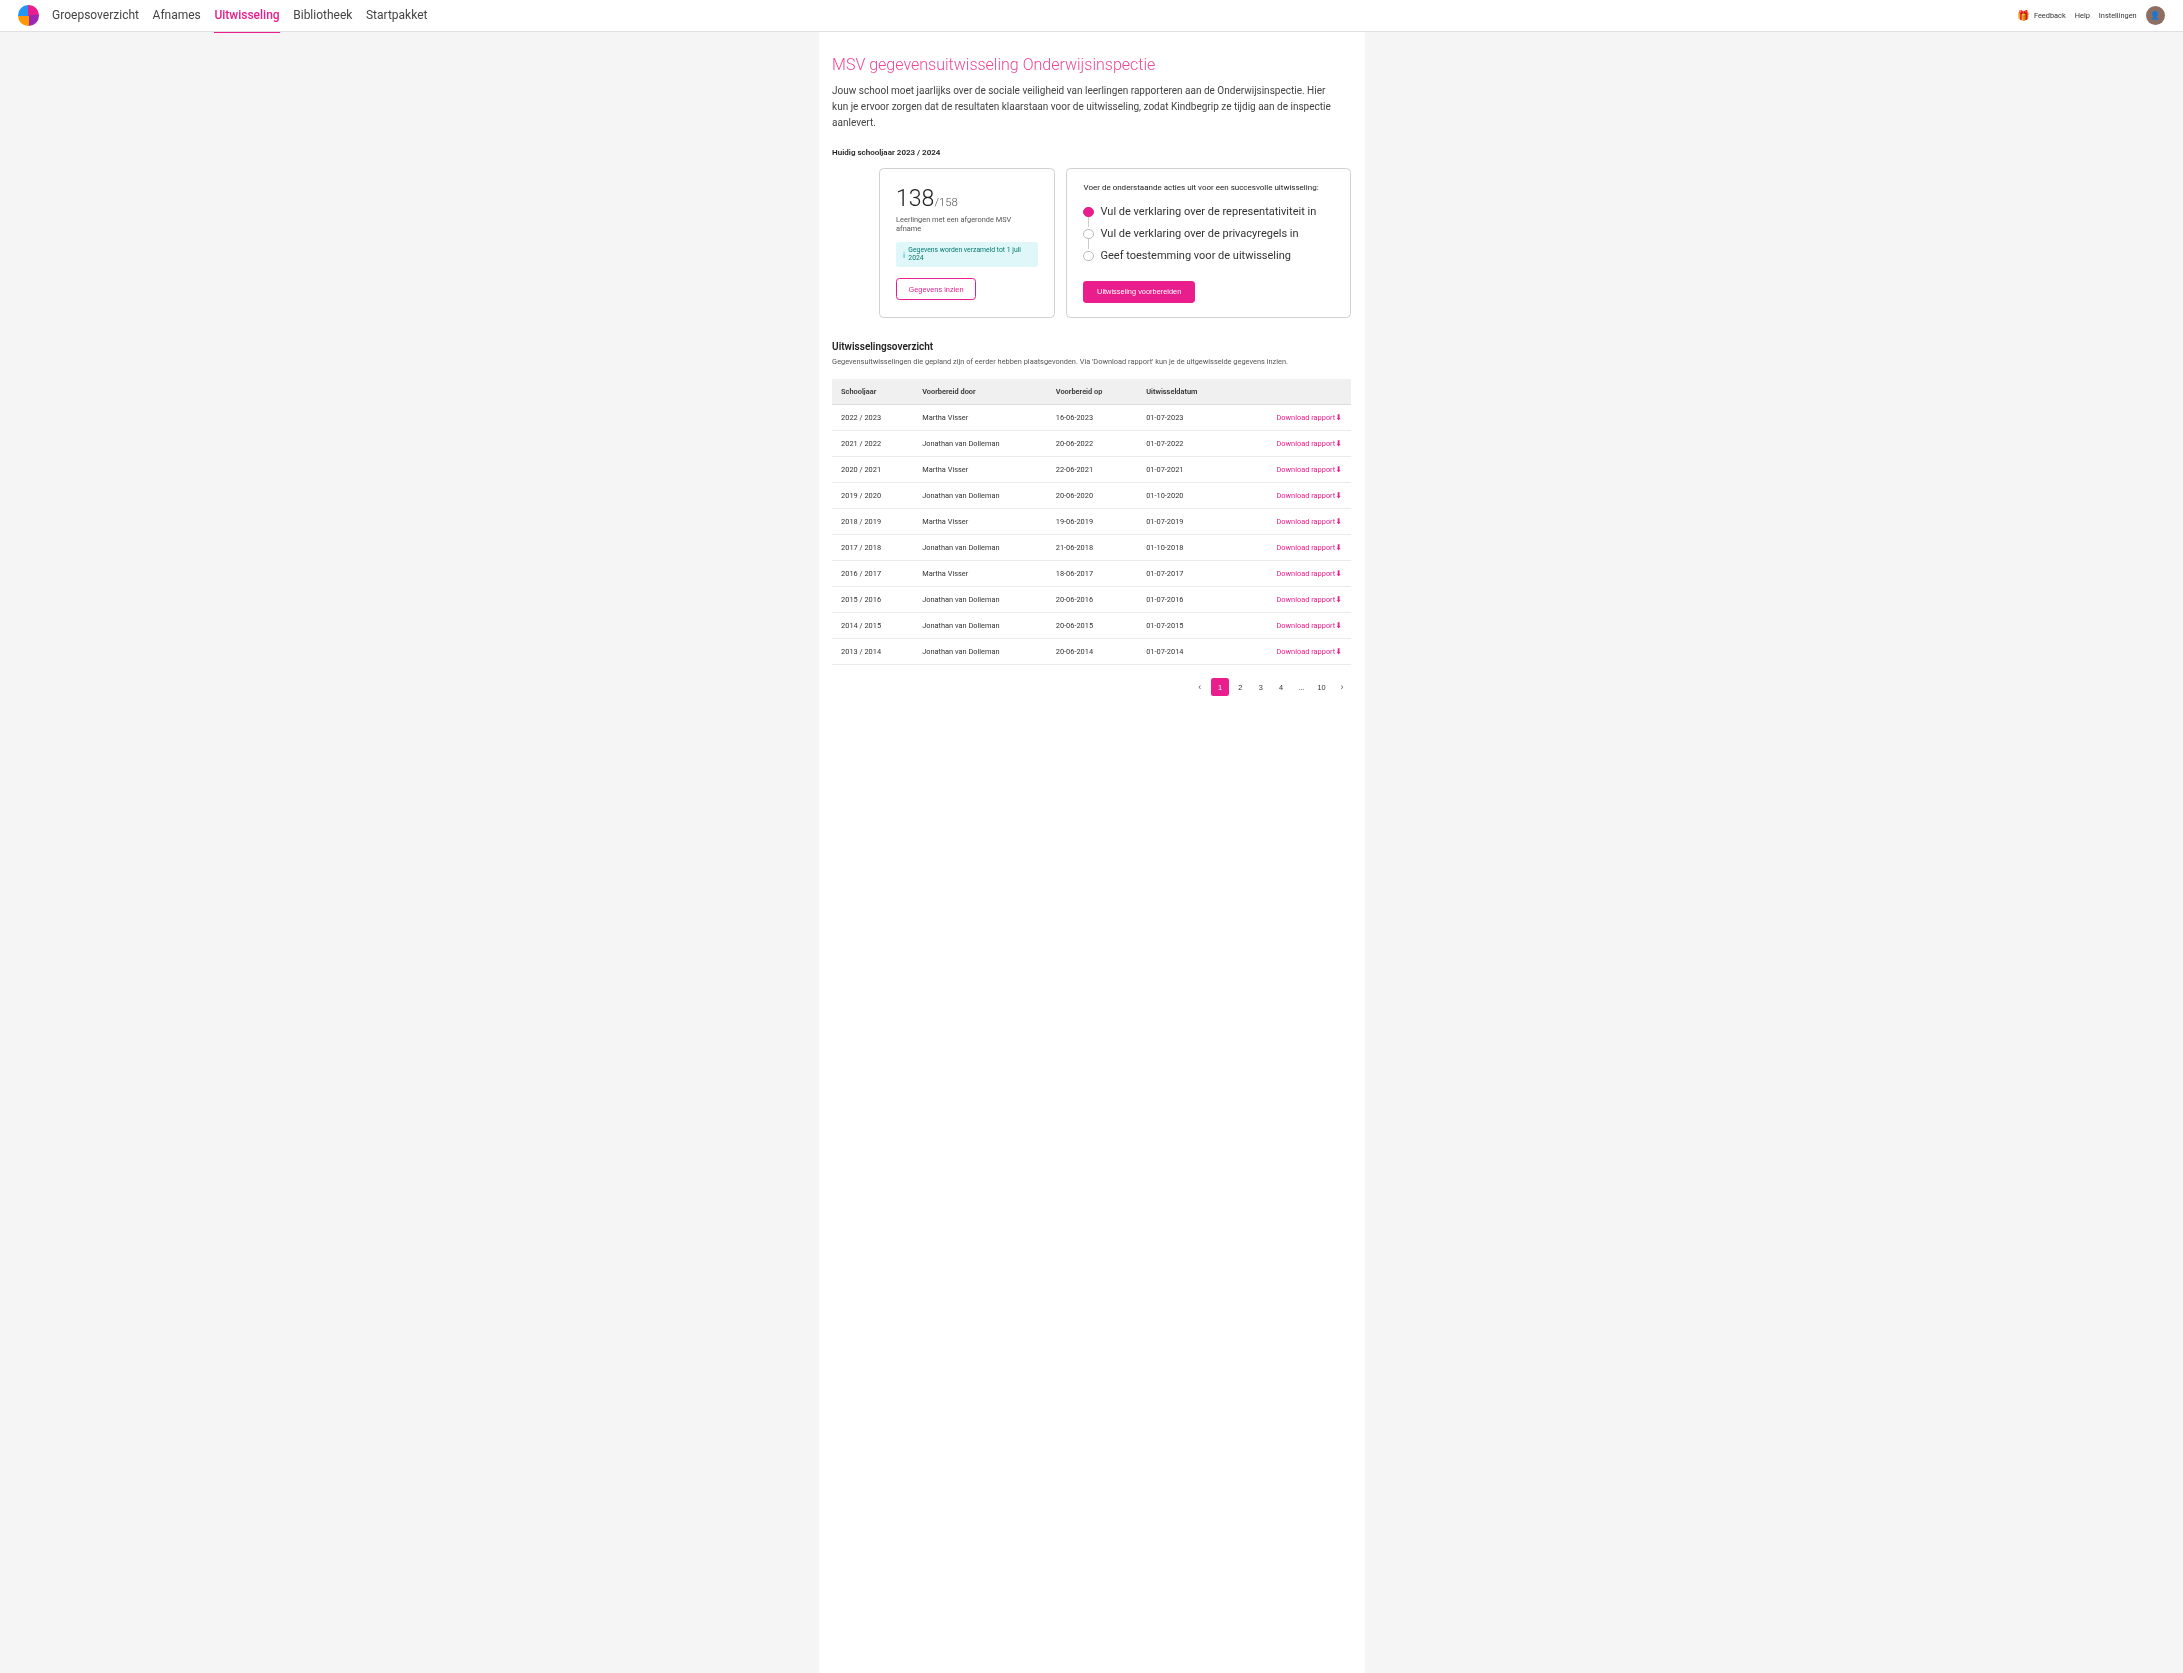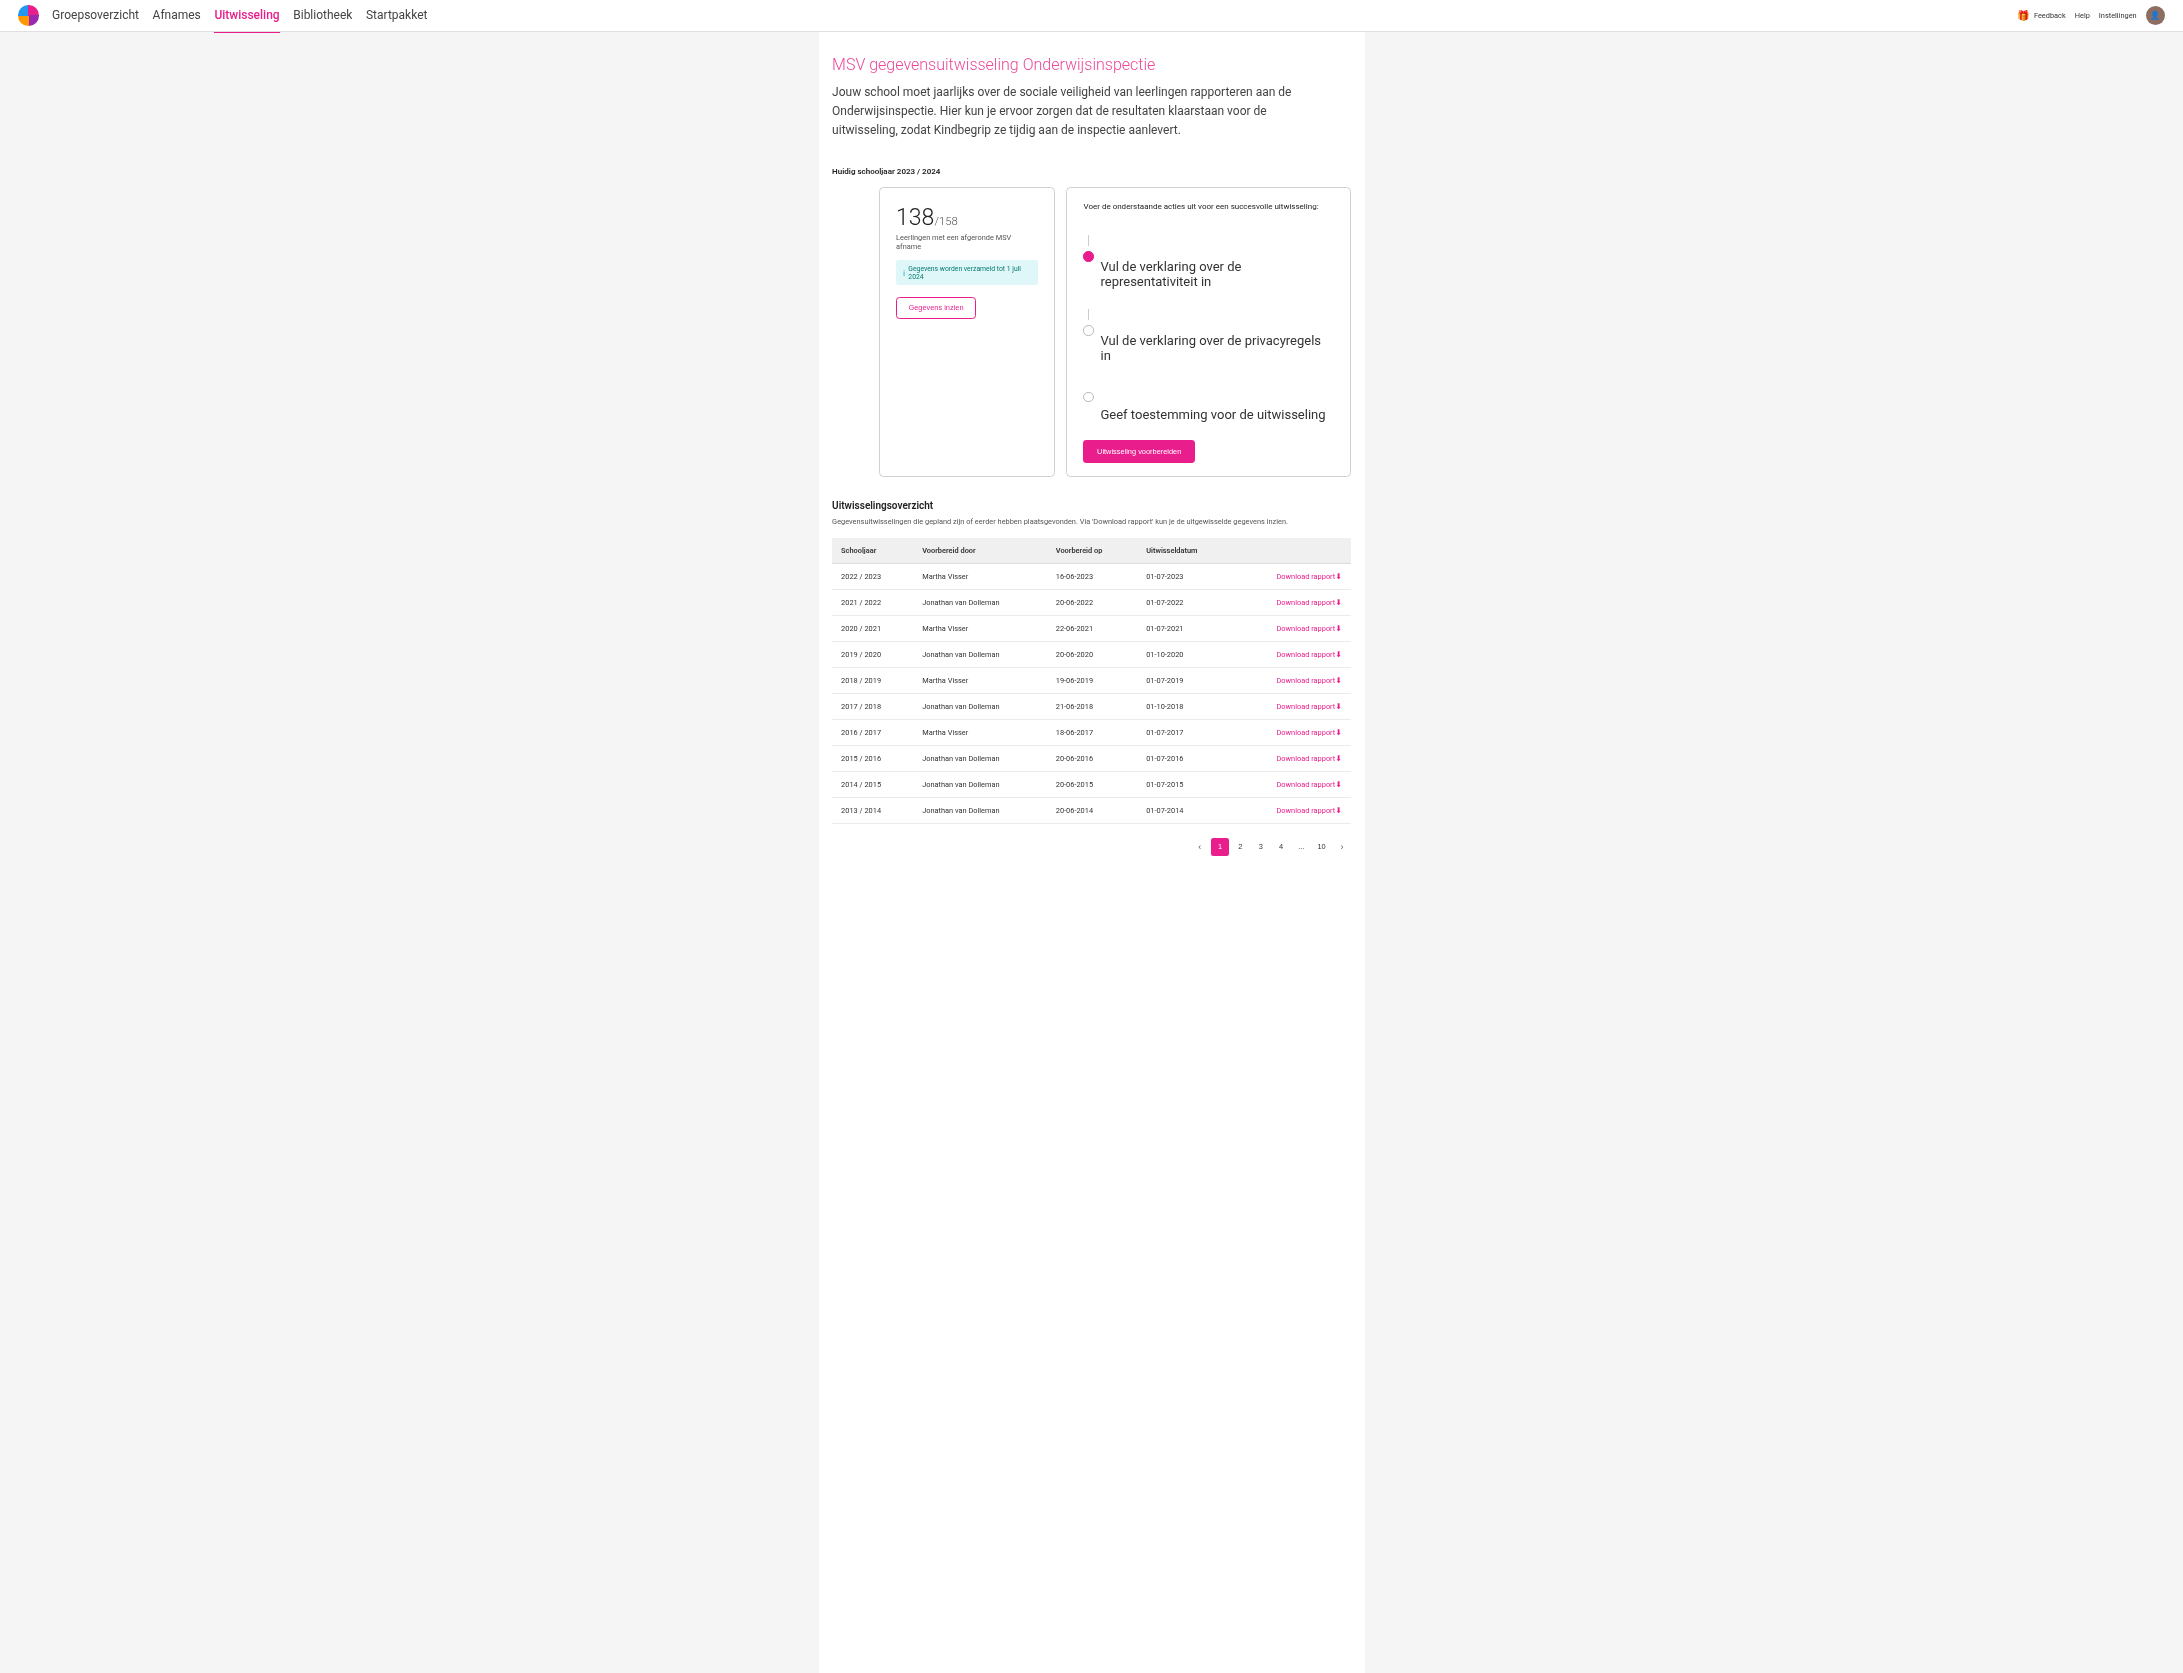--- a/index.html
+++ b/index.html
@@ -31,21 +31,21 @@
     .feedback-icon { font-size: 10.2px; }
     .nav-avatar {
       width: 19.3px; height: 19.3px; border-radius: 50%; background: #8d6e63; overflow: hidden; cursor: pointer;
       display: flex; align-items: center; justify-content: center; color: #fff; font-size: 8px;
     }
 
     
     .main { max-width: 546px; margin: 0 auto; padding: 23px 13.6px 45px; background: #fff; min-height: calc(100vh - 32px); }
 
     .page-title { font-size: 16px; font-weight: 300; color: #ec4899; margin-bottom: 9px; }
-    .page-desc { font-size: 12px; color: #444; line-height: 1.6; margin-bottom: 26px; max-width: 500px; }
+    .page-desc { font-size: 10px; color: #444; line-height: 1.6; margin-bottom: 17px; max-width: 500px; }
     .school-year-label { font-size: 8px; font-weight: 600; color: #222; margin-bottom: 11.4px; }
 
     
     .cards-row { display: flex; gap: 11.4px; margin-bottom: 23px; padding-left: 47px; }
 
     
     .card-left {
       border: 0.6px solid #d0d0d0; border-radius: 4.5px; padding: 16px 16px 13.6px;
       flex: 0 0 176px; background: #fff;
     }
@@ -73,21 +73,21 @@
     .step { display: flex; align-items: center; gap: 6.8px; padding: 4.5px 0; position: relative; }
     .step-circle {
       width: 10.2px; height: 10.2px; border-radius: 50%; border: 1.1px solid #bbb;
       background: #fff; flex-shrink: 0; position: relative; z-index: 1;
     }
     .step-circle.active { background: #e91e8c; border-color: #e91e8c; }
     .step-connector {
       position: absolute; left: 4.5px; top: 15px; width: 1.1px; height: 11.4px;
       background: #ccc; z-index: 0;
     }
-    .step-text { font-size: 13px; color: #333; margin-top: 35px; }
+    .step-text { font-size: 11px; color: #333; }
     .btn-primary {
       background: #e91e8c; color: #fff; border: none;
       padding: 6.8px 13.6px; border-radius: 3.4px; font-size: 7.4px; cursor: pointer;
       font-weight: 500;
     }
 
     
     .section-title { font-size: 10px; font-weight: 600; color: #222; margin-bottom: 4.5px; }
     .section-desc { font-size: 7.4px; color: #555; margin-bottom: 11.4px; line-height: 1.5; }
 

